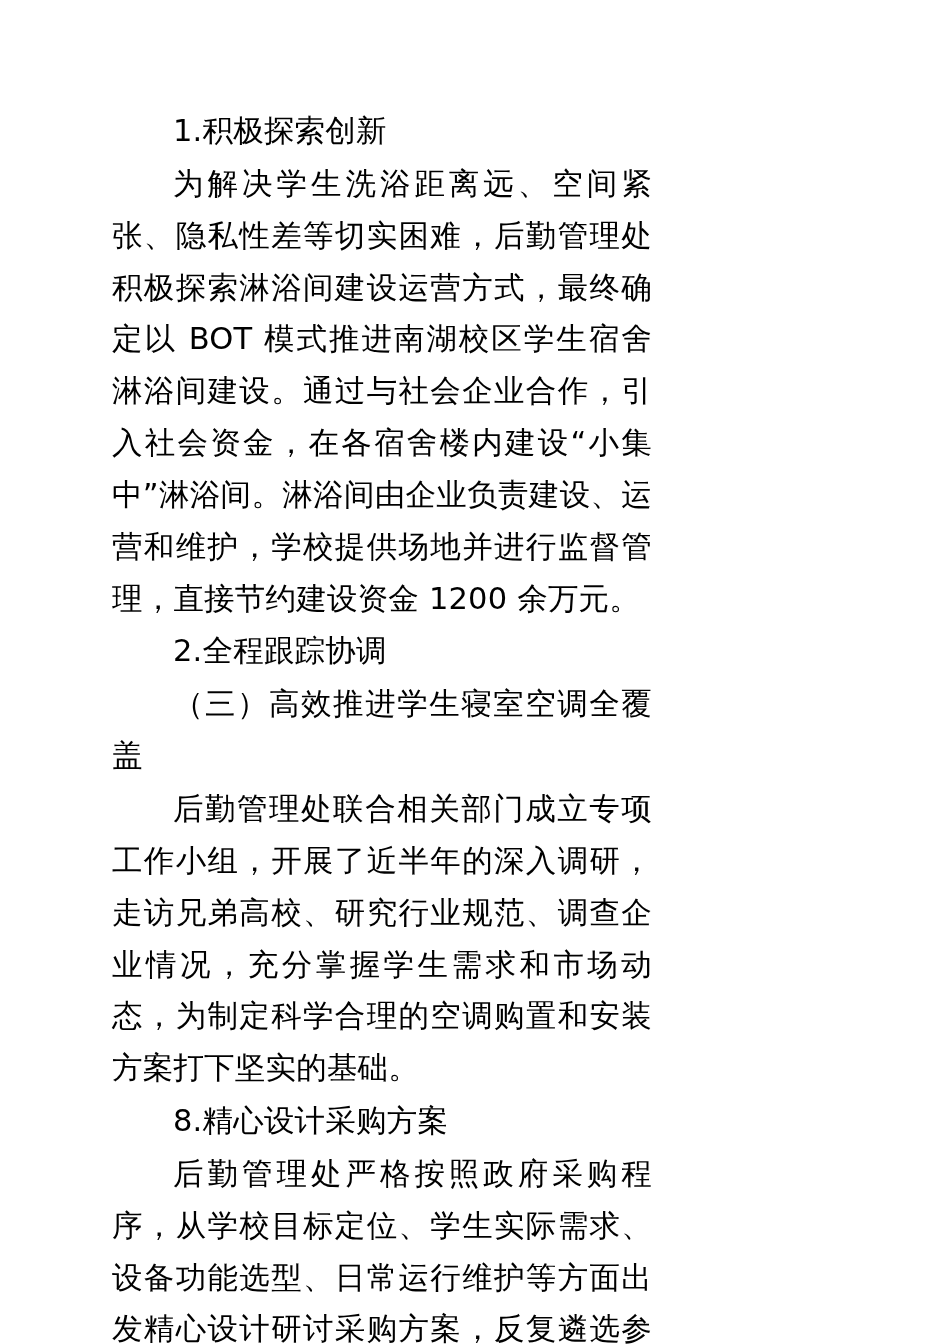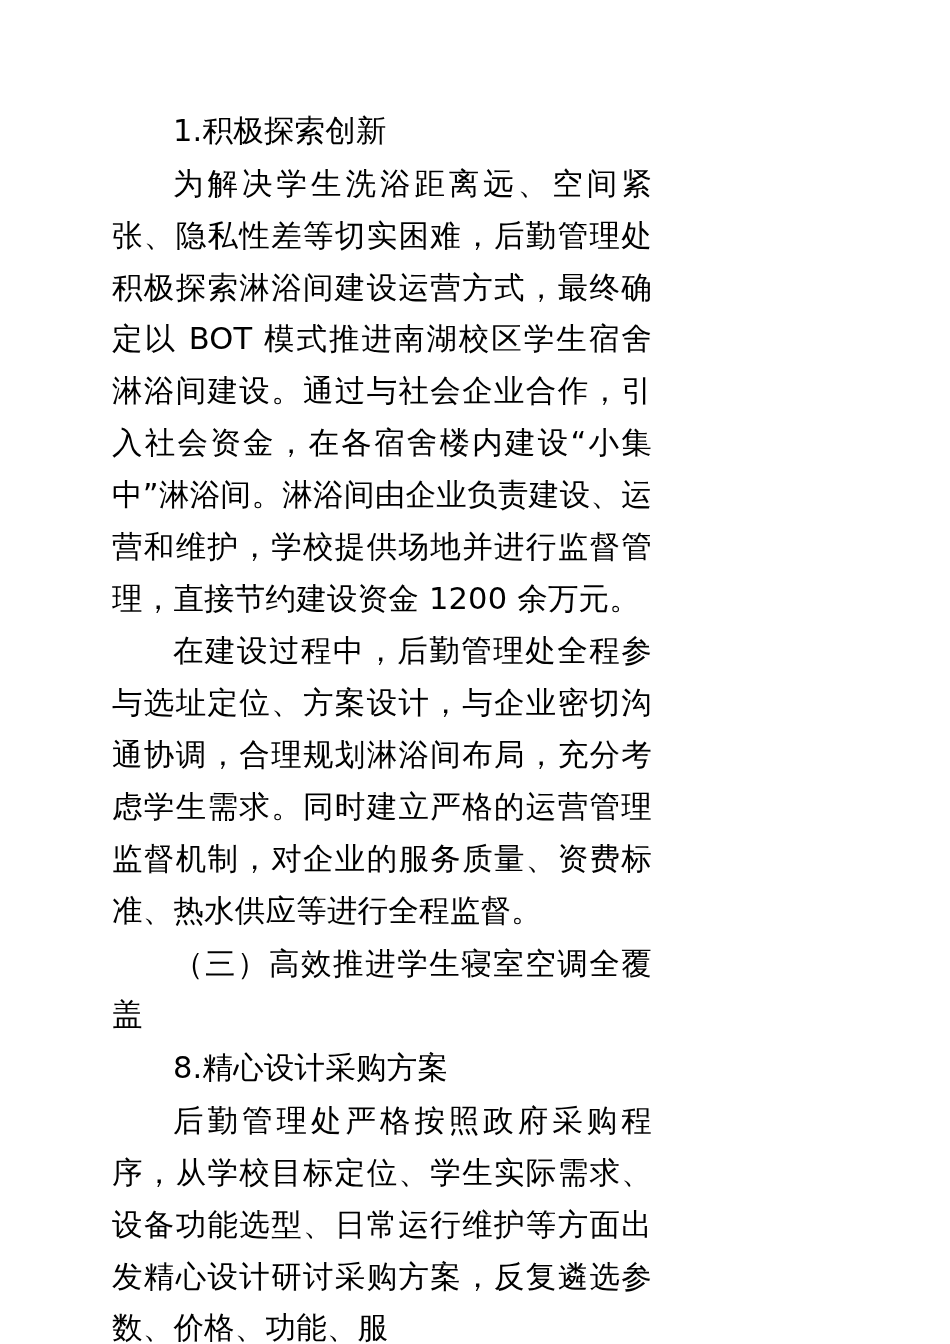--- a/index.html
+++ b/index.html
@@ -43,18 +43,19 @@
   .para + .para {
   }
 </style>
 </head>
 <body>
 
 <div id="page">
   <div class="doc-body">
     <p class="para subheading">1.积极探索创新</p>
     <p class="para">为解决学生洗浴距离远、空间紧张、隐私性差等切实困难，后勤管理处积极探索淋浴间建设运营方式，最终确定以 BOT 模式推进南湖校区学生宿舍淋浴间建设。通过与社会企业合作，引入社会资金，在各宿舍楼内建设“小集中”淋浴间。淋浴间由企业负责建设、运营和维护，学校提供场地并进行监督管理，直接节约建设资金 1200 余万元。</p>
-    <p class="para">在建设过程中，后勤管理处全程参与选址定位、方案设计，与企业密切沟通协调，合理规划淋浴间布局，充分考虑学生需求。同时建立严格的运营管理监督机制，对企业的服务质量、资费标准、热水供应等进行全程监督。</p>
+    <p class="para subheading">2.全程跟踪协调</p>
     <p class="para heading">（三）高效推进学生寝室空调全覆盖</p>
+    <p class="para">后勤管理处联合相关部门成立专项工作小组，开展了近半年的深入调研，走访兄弟高校、研究行业规范、调查企业情况，充分掌握学生需求和市场动态，为制定科学合理的空调购置和安装方案打下坚实的基础。</p>
     <p class="para subheading">8.精心设计采购方案</p>
     <p class="para">后勤管理处严格按照政府采购程序，从学校目标定位、学生实际需求、设备功能选型、日常运行维护等方面出发精心设计研讨采购方案，反复遴选参数、价格、功能、服</p>
   </div>
 </div>
 
 </body></html>

